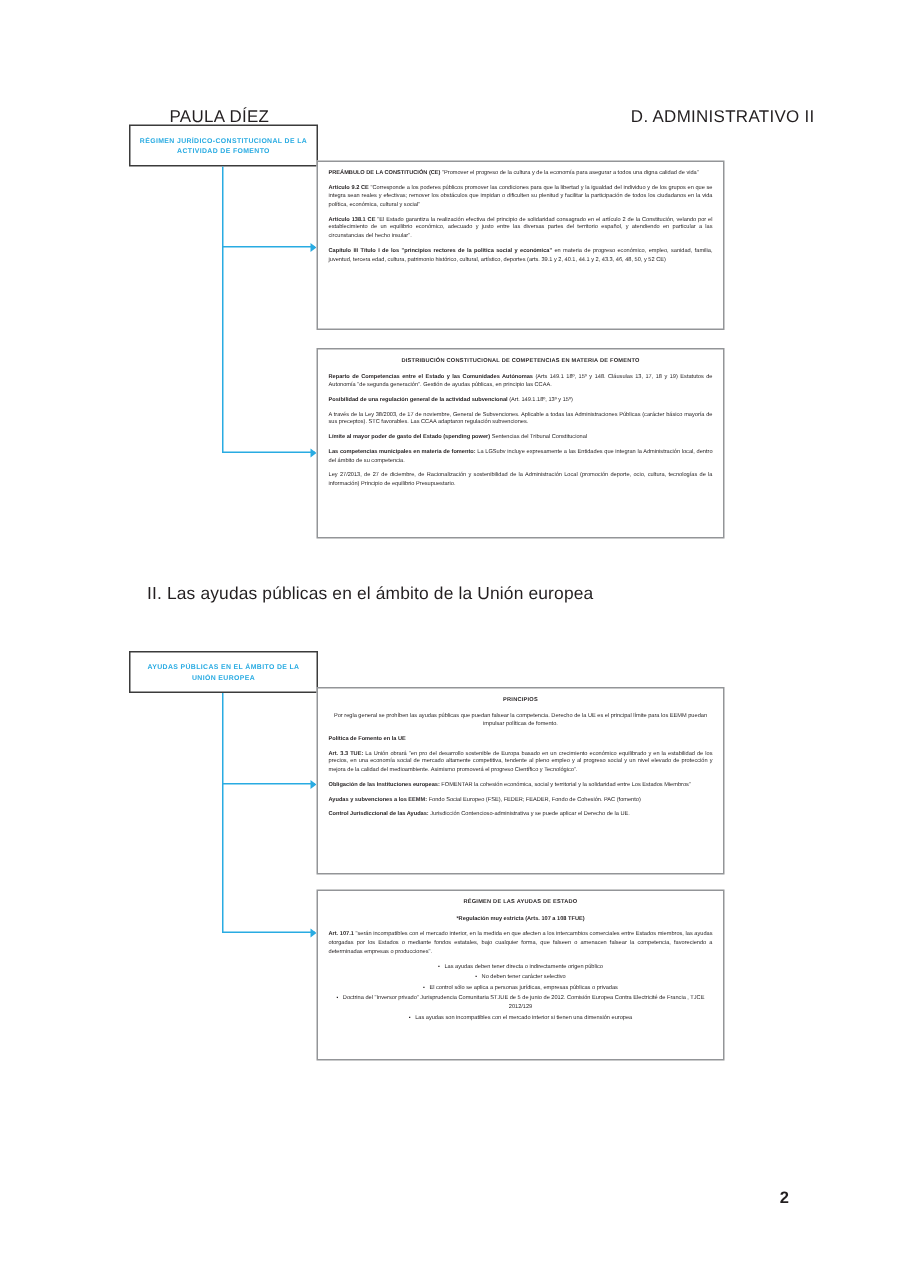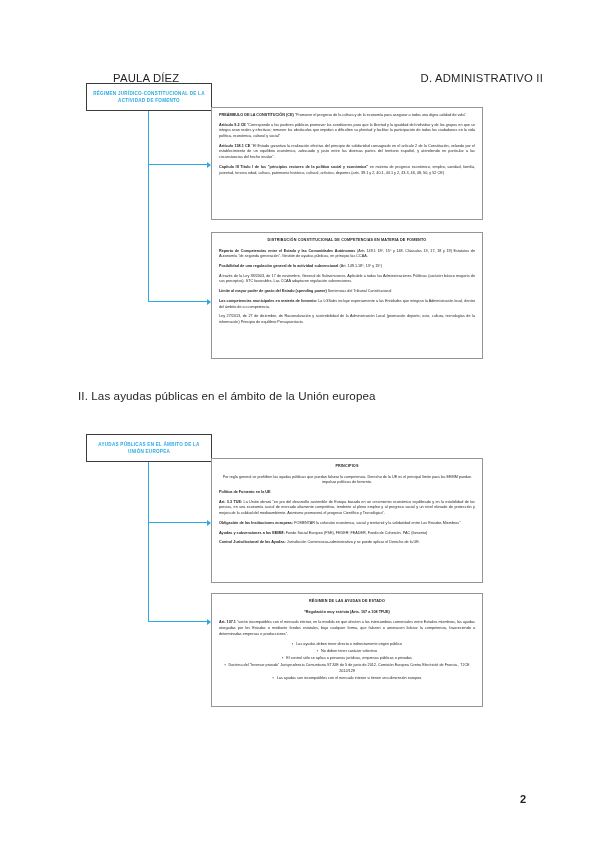--- a/index.html
+++ b/index.html
@@ -36,21 +36,21 @@
     letter-spacing: .2px;
     color: #231f20;
     padding-left: 27px;
   }
   .doc-header .left  { font-weight: 400; }
   .doc-header .right { font-weight: 400; margin-top: 36px; }
 
   
   .section-heading {
     position: absolute;
-    left: 78px;
+    left: 98px;
     font-size: 11.6px;
     color: #231f20;
     letter-spacing: .1px;
   }
 
   
   .diagram { position: absolute; }
 
   .node-head {
     position: absolute;

